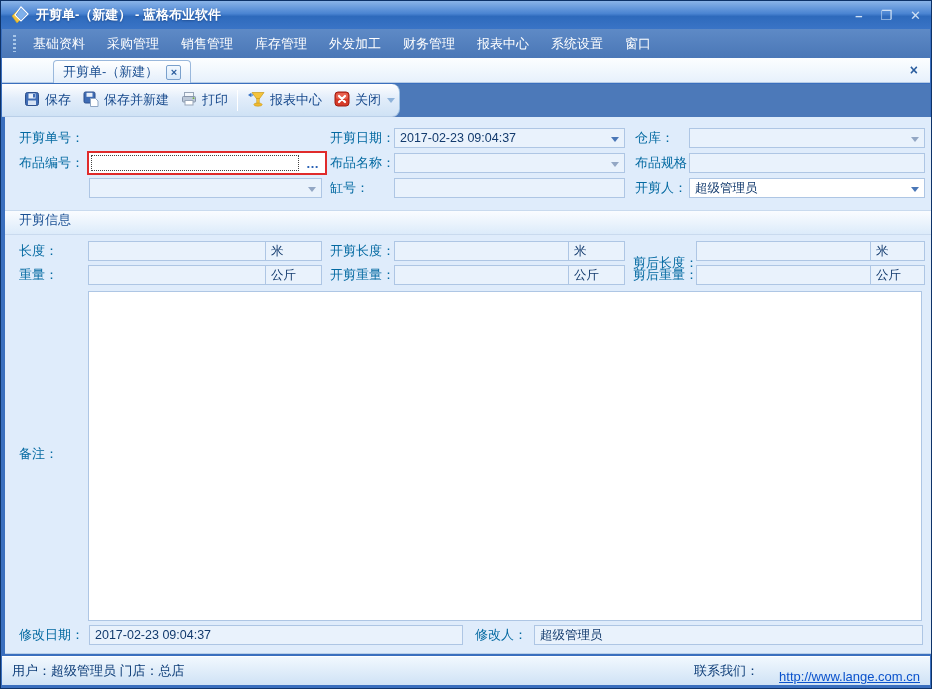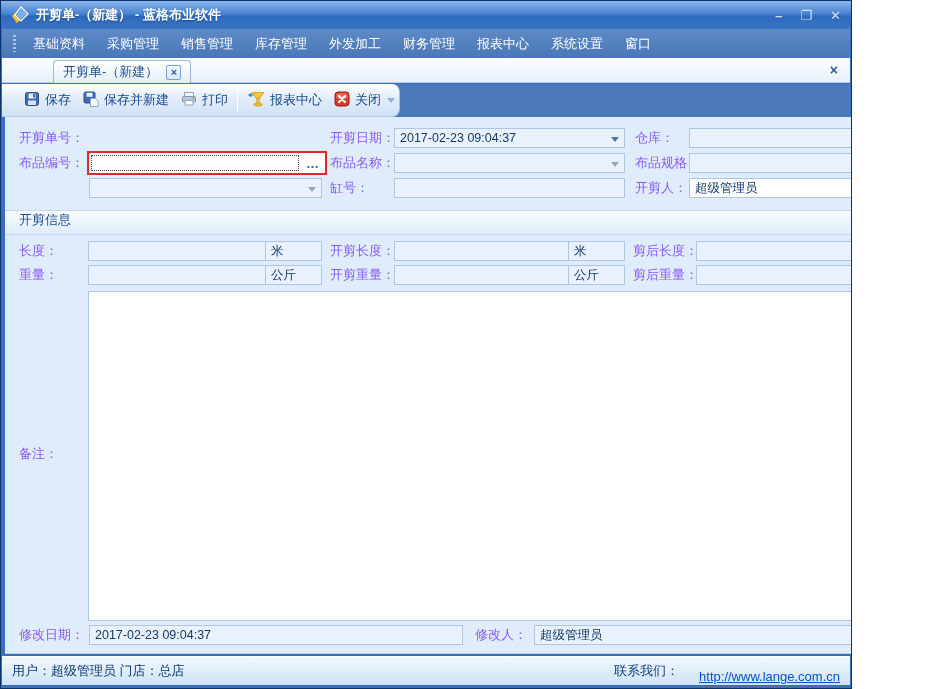--- a/index.html
+++ b/index.html
@@ -1,17 +1,17 @@
 <!DOCTYPE html>
 <html><head>
 <meta charset="utf-8">
 <style>
   * { margin:0; padding:0; box-sizing:border-box; }
   body { background:#fff; font-family:"Liberation Sans","DejaVu Sans",sans-serif; }
-  .window { position:relative; width:852px; height:689px; background:#3a6fbe; border:1px solid #0d3268; overflow:hidden; }
+  .window { position:relative; width:932px; height:689px; background:#3a6fbe; border:1px solid #0d3268; overflow:hidden; }
 
   
   .titlebar { position:absolute; top:0; left:0; right:0; height:28px;
     background:linear-gradient(#8ab4e8,#4a84d2 45%,#2e6abc 55%,#3a74c6);
     display:flex; align-items:center; padding:0 10px; color:#fff; }
   .app-icon { width:18px; height:18px; display:inline-block; }
   .title-text { margin-left:7px; font-size:13px; font-weight:bold; text-shadow:0 1px 2px rgba(10,40,90,.45); }
   .win-controls { margin-left:auto; display:flex; gap:18px; align-items:center; }
   .win-controls span { color:#cfe0f4; font-weight:bold; font-size:13px; cursor:default; }
 
@@ -47,21 +47,21 @@
     display:flex; align-items:center; padding-left:4px; }
   .tb-btn { display:flex; align-items:center; gap:5px; padding:3px 6px; color:#17498c;
     font-size:13px; white-space:nowrap; cursor:default; }
   .tb-sep { width:1px; height:21px; background:#b3cbe6; border-right:1px solid #fff; margin:0 3px; }
   .tb-caret { width:0; height:0; border:4px solid transparent; border-top:5px solid #8fb3da; margin:4px 6px 0 0; }
 
   
   .content { position:absolute; top:116px; left:4px; width:934px; height:537px;
     background:#dfecfb; border-bottom:1px solid #b9cfe8; font-size:13px; }
   .lbl { position:absolute; height:20px; display:flex; align-items:center;
-    color:#8b5cf6; white-space:nowrap; }
+    color:#0369a1; white-space:nowrap; }
   .field { position:absolute; height:20px; border:1px solid #aec6e4; background:#e9f2fc;
     color:#123a6d; font-size:12.5px; display:flex; align-items:center; padding:0 5px; overflow:hidden; }
   .field.white { background:#fff; }
   .dd-arrow { position:absolute; right:5px; top:8px; width:0; height:0;
     border:4px solid transparent; border-top:5px solid #93a7c4; }
   .dd-arrow.on { border-top-color:#4a77b7; }
 
   .lookup-wrap { position:absolute; left:82px; top:149px; width:240px; height:24px;
     border:2px solid #e02b2b; background:#fff; display:flex; }
   .lookup-field { flex:1; position:relative; background:#fff;
@@ -239,21 +239,21 @@
     <div class="group-header">
       <span>开剪信息</span>
     </div>
 
     <span class="lbl" style="left:14px; top:124px;">长度：</span>
     <div class="field" style="left:83px; top:124px; width:178px;"></div>
     <div class="field" style="left:260px; top:124px; width:57px;">米</div>
     <span class="lbl" style="left:325px; top:124px;">开剪长度：</span>
     <div class="field" style="left:389px; top:124px; width:175px;"></div>
     <div class="field" style="left:563px; top:124px; width:57px;">米</div>
-    <span class="lbl" style="left:628px; top:124px;">剪后长度：</span>
+    <span class="lbl" style="left:628px; top:136px;">剪后长度：</span>
     <div class="field" style="left:691px; top:124px; width:175px;"></div>
     <div class="field" style="left:865px; top:124px; width:55px;">米</div>
 
     <span class="lbl" style="left:14px; top:148px;">重量：</span>
     <div class="field" style="left:83px; top:148px; width:178px;"></div>
     <div class="field" style="left:260px; top:148px; width:57px;">公斤</div>
     <span class="lbl" style="left:325px; top:148px;">开剪重量：</span>
     <div class="field" style="left:389px; top:148px; width:175px;"></div>
     <div class="field" style="left:563px; top:148px; width:57px;">公斤</div>
     <span class="lbl" style="left:628px; top:148px;">剪后重量：</span>

